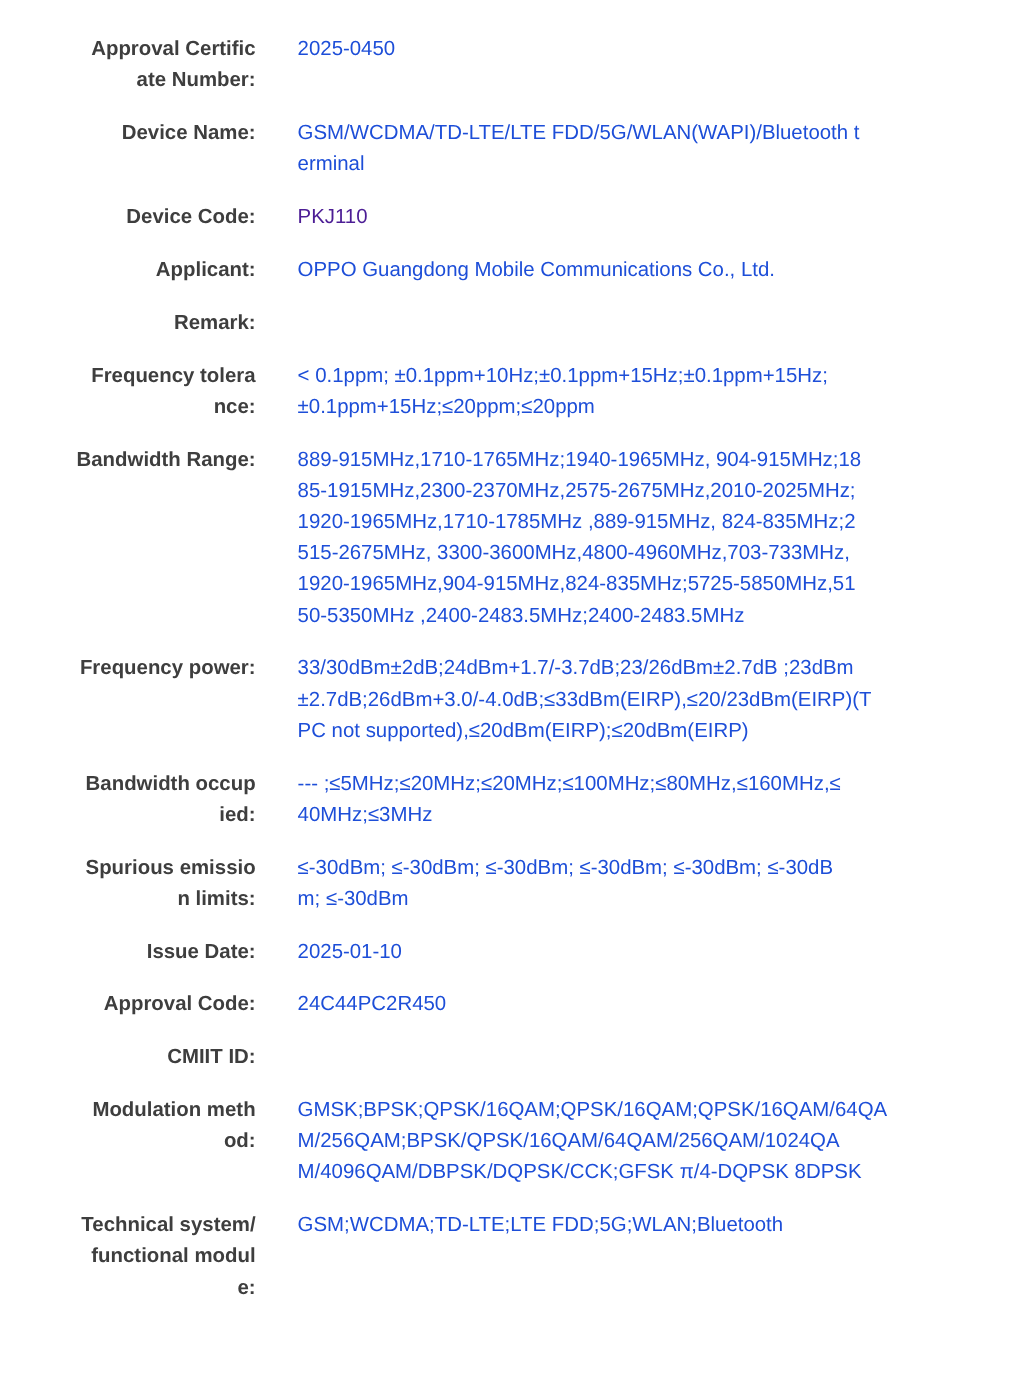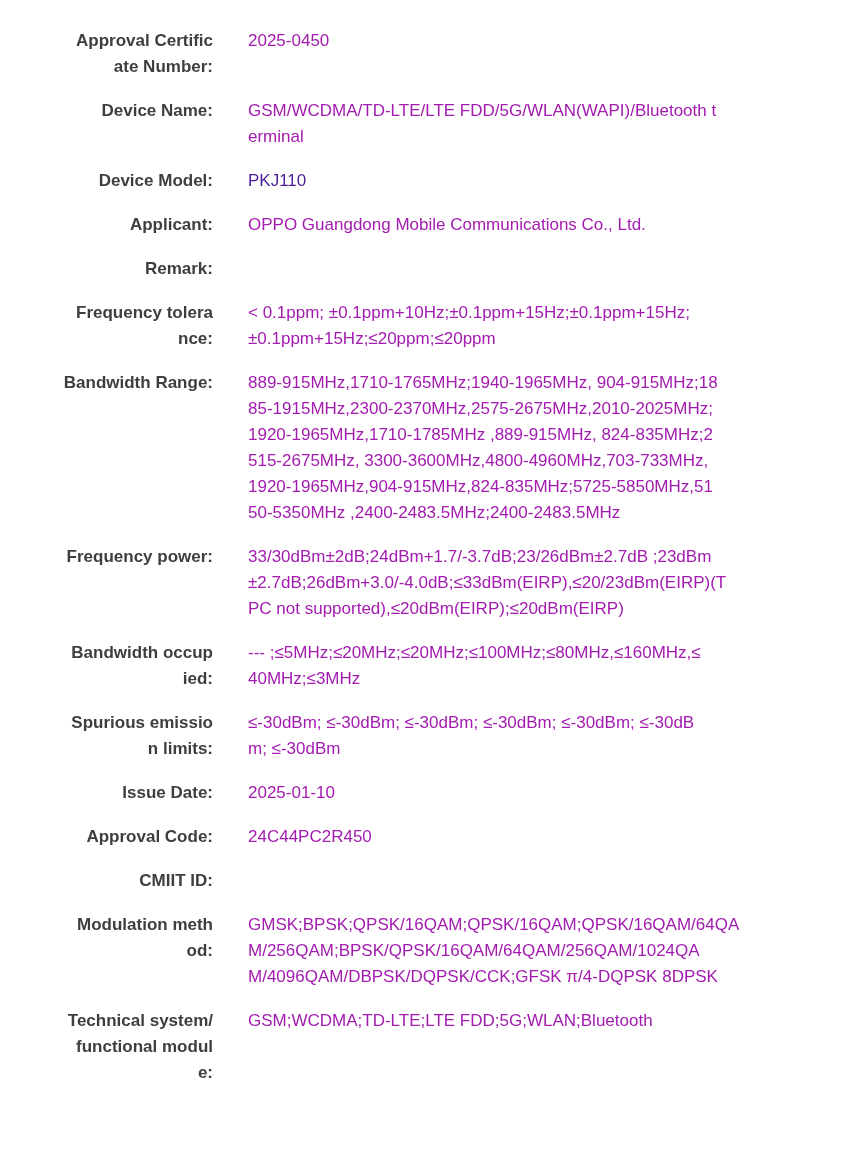--- a/index.html
+++ b/index.html
@@ -34,21 +34,21 @@
     white-space: pre-line;
   }
   .col-gap {
     flex: 0 0 35px;
     width: 35px;
   }
   .field-value {
     flex: 1;
     font-size: 17px;
     line-height: 26px;
-    color: #a21caf;
+    color: #1d4ed8;
     white-space: pre-line;
     min-height: 26px;
     word-break: break-all;
   }
 </style>
 </head>
 <body>
 
 <div class="page">
 
@@ -60,21 +60,21 @@
   </div>
 
   <div class="field-row">
     <div class="field-label">Device Name:</div>
     <div class="col-gap"></div>
     <div class="field-value">GSM/WCDMA/TD-LTE/LTE FDD/5G/WLAN(WAPI)/Bluetooth t
 erminal</div>
   </div>
 
   <div class="field-row">
-    <div class="field-label">Device Model:</div>
+    <div class="field-label">Device Code:</div>
     <div class="col-gap"></div>
     <div class="field-value" style="color: #4c1d95;">PKJ110</div>
   </div>
 
   <div class="field-row">
     <div class="field-label">Applicant:</div>
     <div class="col-gap"></div>
     <div class="field-value">OPPO Guangdong Mobile Communications Co., Ltd.</div>
   </div>
 

